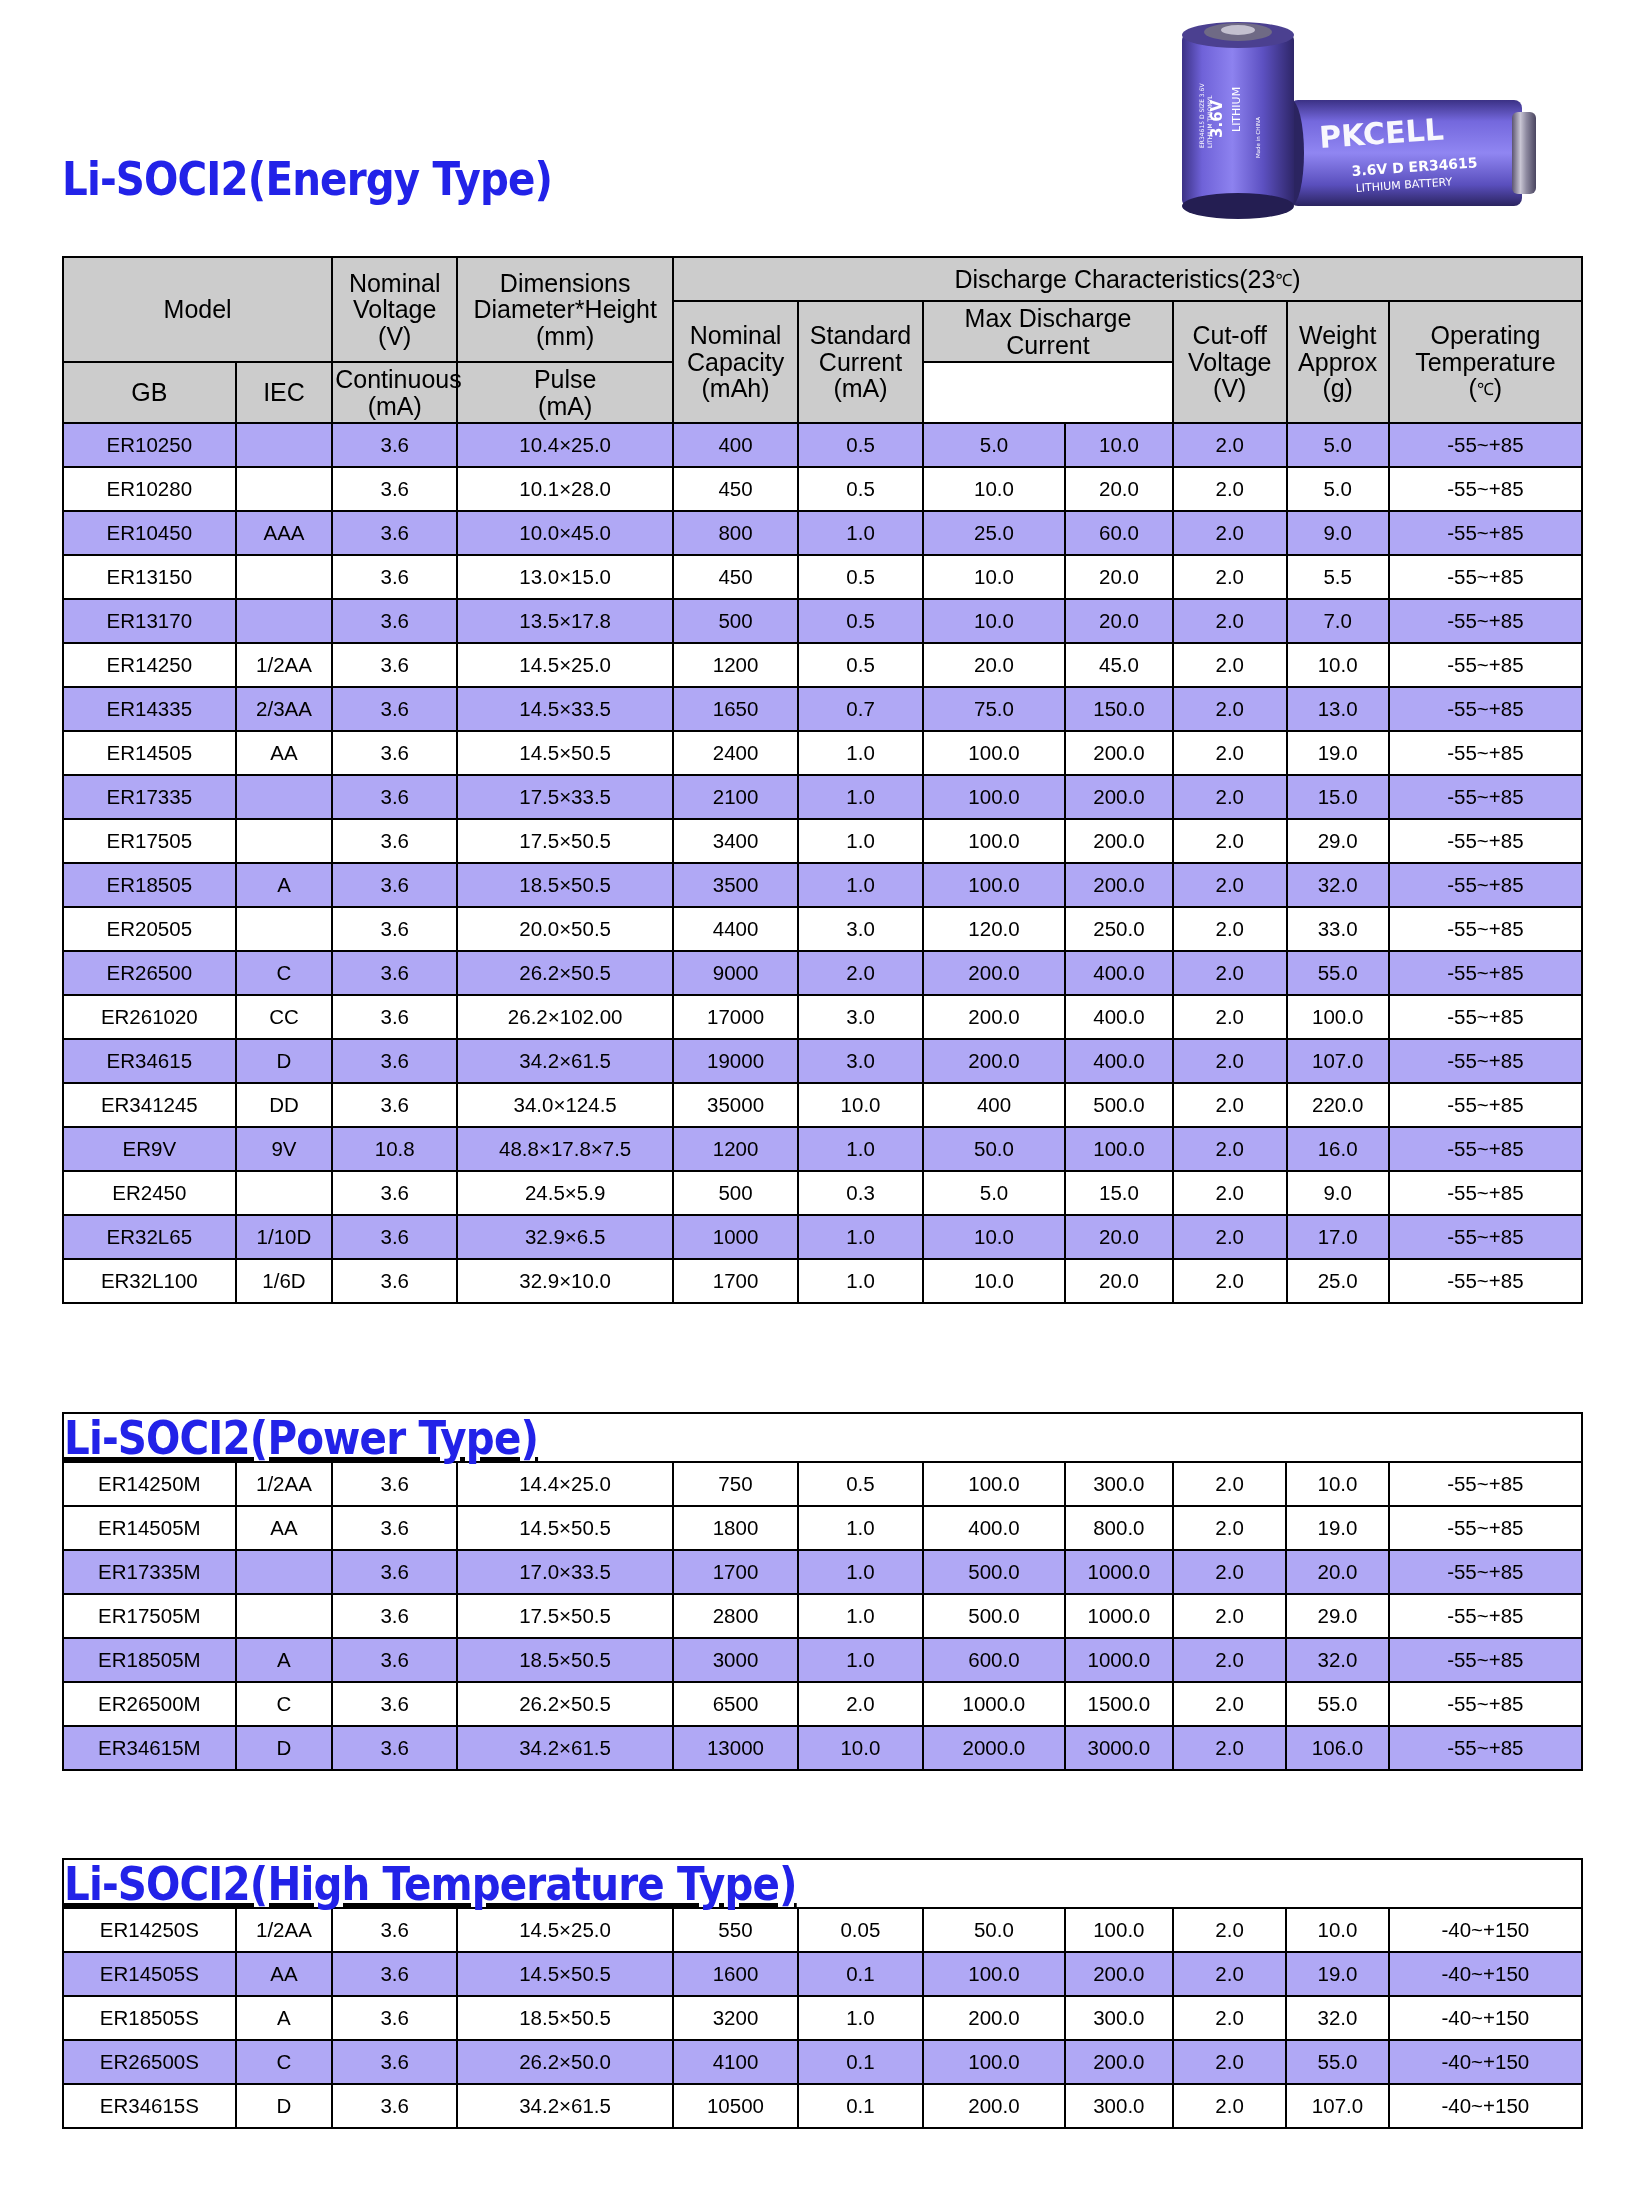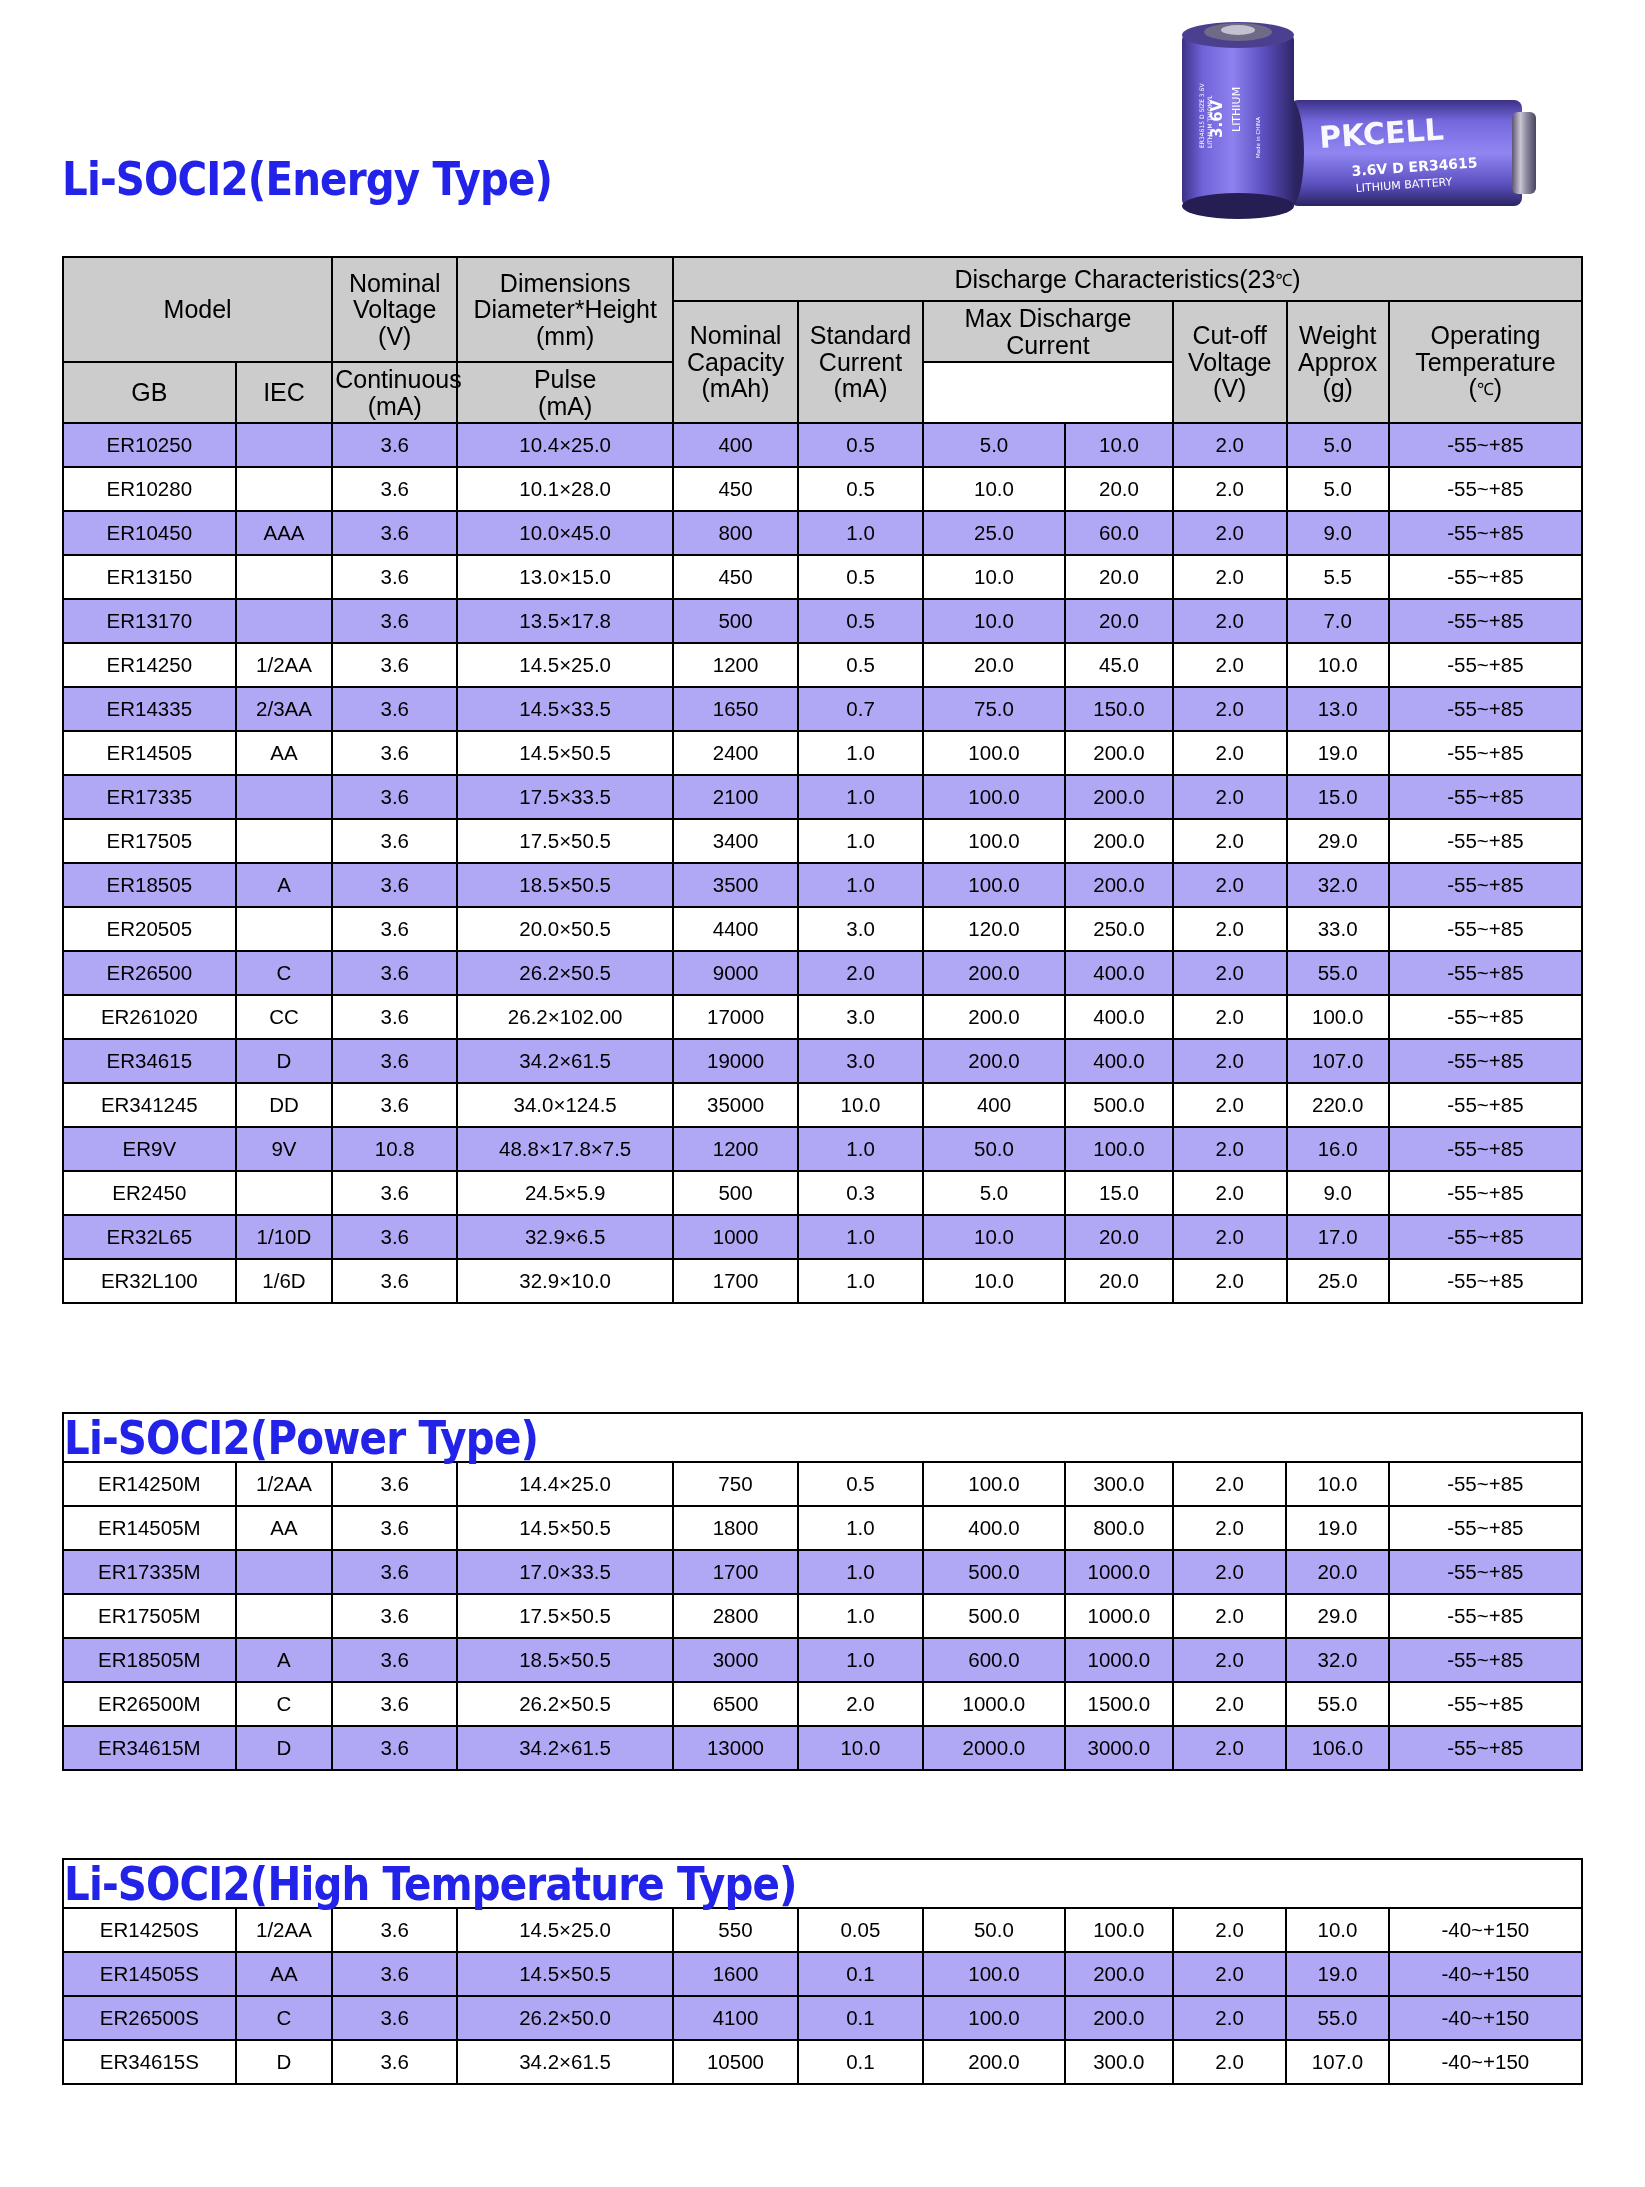--- a/index.html
+++ b/index.html
@@ -36,20 +36,21 @@
     font-family: "DejaVu Sans", sans-serif;
   }
   #title-energy {
     position: absolute;
     left: 62px; top: 155px;
   }
   .title-row-cell {
     padding: 14px 0 16px 18px;
     border: none;
     background: #fff;
+    text-decoration: underline;
   }
 
   
   table.spec {
     position: absolute;
     left: 62px;
     width: 1521px;
     border-collapse: collapse;
     table-layout: fixed;
   }
@@ -644,20 +645,33 @@
           <td>3.6</td>
           <td>14.5×50.5</td>
           <td>1600</td>
           <td>0.1</td>
           <td>100.0</td>
           <td>200.0</td>
           <td>2.0</td>
           <td>19.0</td>
           <td>-40~+150</td>
         </tr>
+        <tr class="plain">
+          <td class="model">ER18505S</td>
+          <td class="iec">A</td>
+          <td>3.6</td>
+          <td>18.5×50.5</td>
+          <td>3200</td>
+          <td>1.0</td>
+          <td>200.0</td>
+          <td>300.0</td>
+          <td>2.0</td>
+          <td>32.0</td>
+          <td>-40~+150</td>
+        </tr>
         <tr class="alt">
           <td class="model">ER26500S</td>
           <td class="iec">C</td>
           <td>3.6</td>
           <td>26.2×50.0</td>
           <td>4100</td>
           <td>0.1</td>
           <td>100.0</td>
           <td>200.0</td>
           <td>2.0</td>

